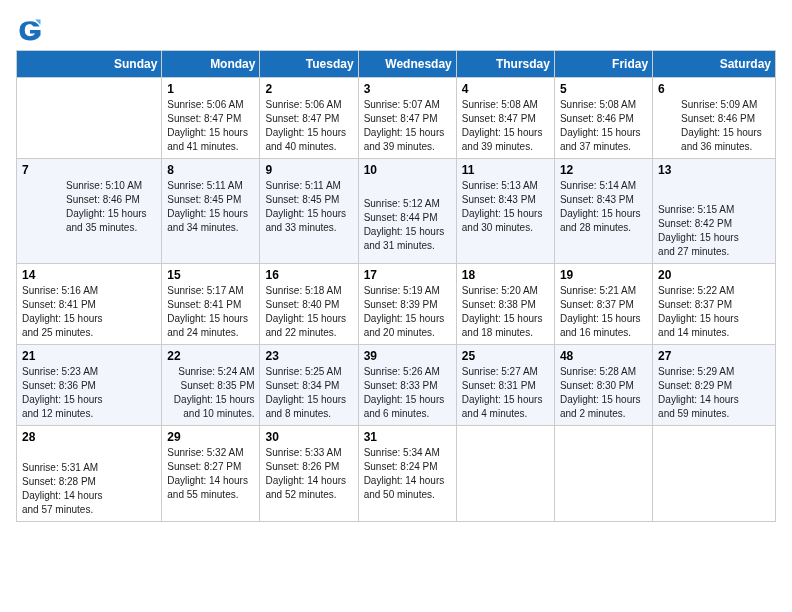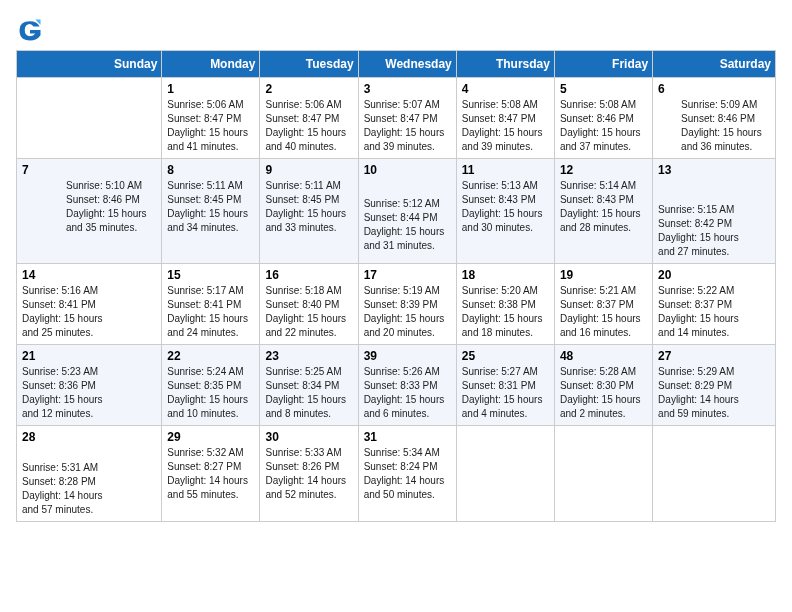--- a/index.html
+++ b/index.html
@@ -266,21 +266,21 @@
       <tr>
         <td>
           <div class="date-num">21</div>
           <div class="cell-info" style="white-space: pre-line;">Sunrise: 5:23 AM
 Sunset: 8:36 PM
 Daylight: 15 hours
 and 12 minutes.</div>
         </td>
         <td>
           <div class="date-num">22</div>
-          <div class="cell-info" style="white-space: pre-line;">Sunrise: 5:24 AM
+          <div class="cell-info" style="white-space: pre-line; text-align: right;">Sunrise: 5:24 AM
 Sunset: 8:35 PM
 Daylight: 15 hours
 and 10 minutes.</div>
         </td>
         <td>
           <div class="date-num">23</div>
           <div class="cell-info" style="white-space: pre-line;">Sunrise: 5:25 AM
 Sunset: 8:34 PM
 Daylight: 15 hours
 and 8 minutes.</div>

